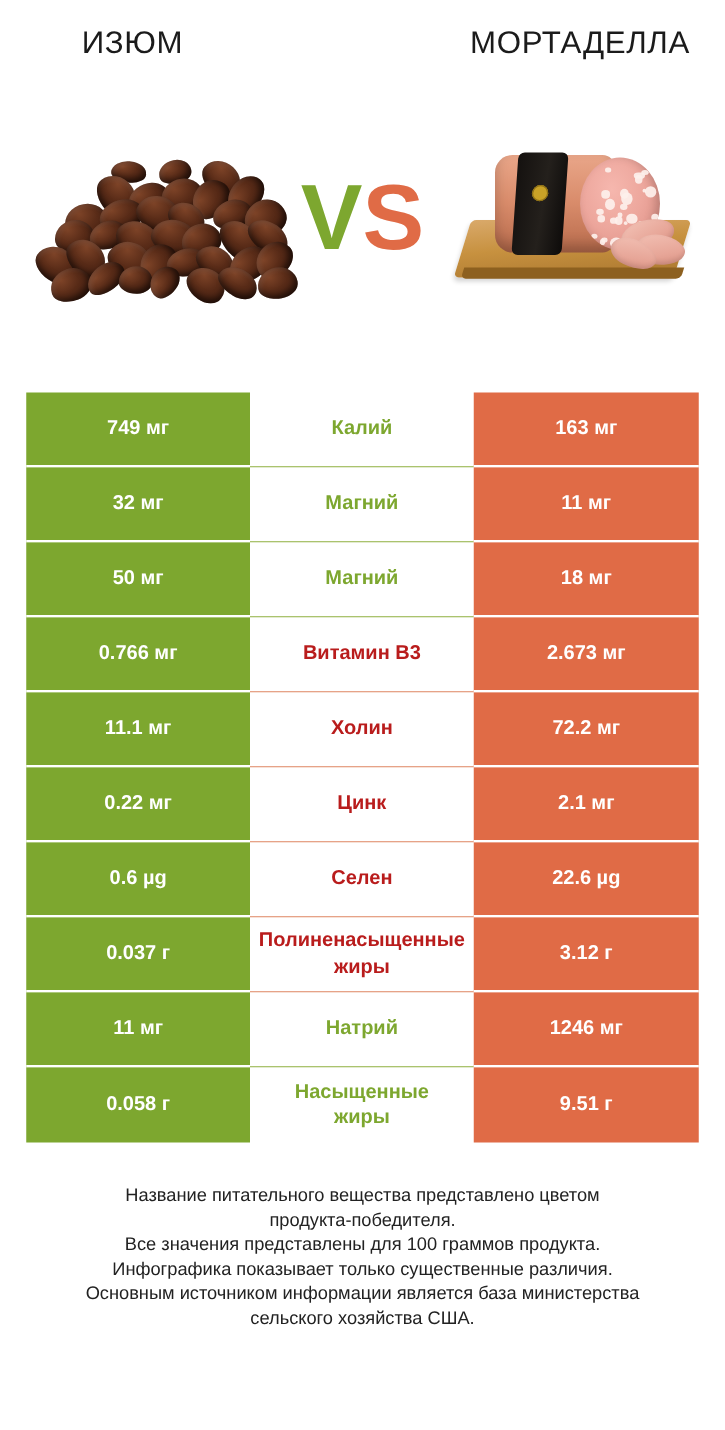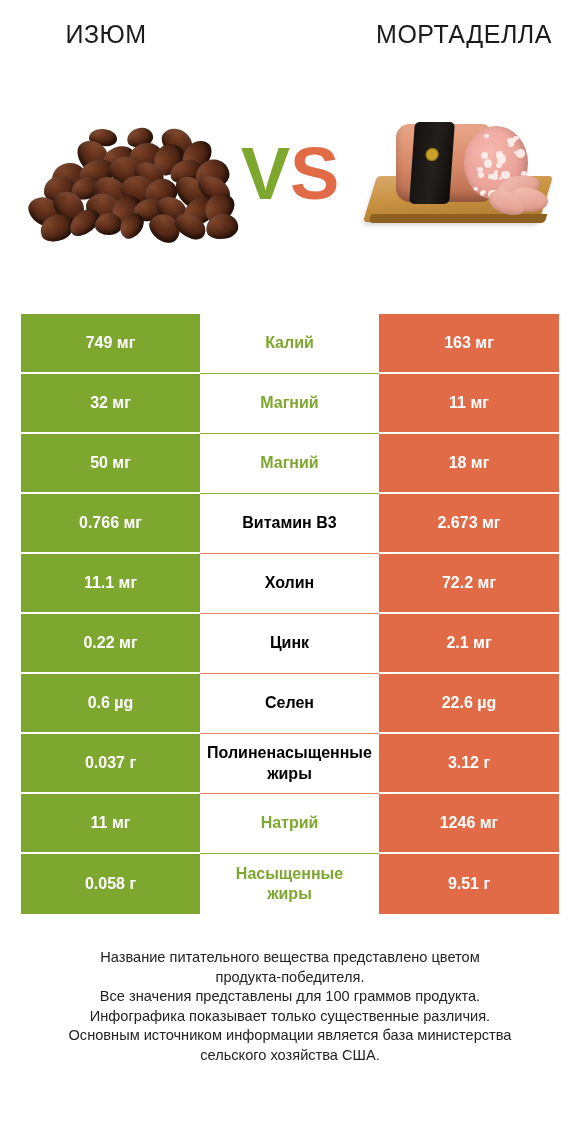--- a/index.html
+++ b/index.html
@@ -176,21 +176,21 @@
   }
   .cell.label span {
     display: block;
     white-space: pre-line;
   }
   .row:last-child .cell.left-val,
   .row:last-child .cell.right-val { border-bottom: none; }
 
   
   .row.win-green .cell.label { color: #7DA72F; border-bottom: 1px solid #8FB03F; }
-  .row.win-orange .cell.label { color: #000000; border-bottom: 1px solid #DE8561; }
+  .row.win-orange .cell.label { color: #b91c1c; border-bottom: 1px solid #DE8561; }
   .row:last-child .cell.label { border-bottom: none; }
 
   
   .row.clip .cell.label span {
     white-space: pre-line;
     overflow: hidden;
     text-overflow: clip;
   }
   .row.clip .cell.label {
     padding: 0;

